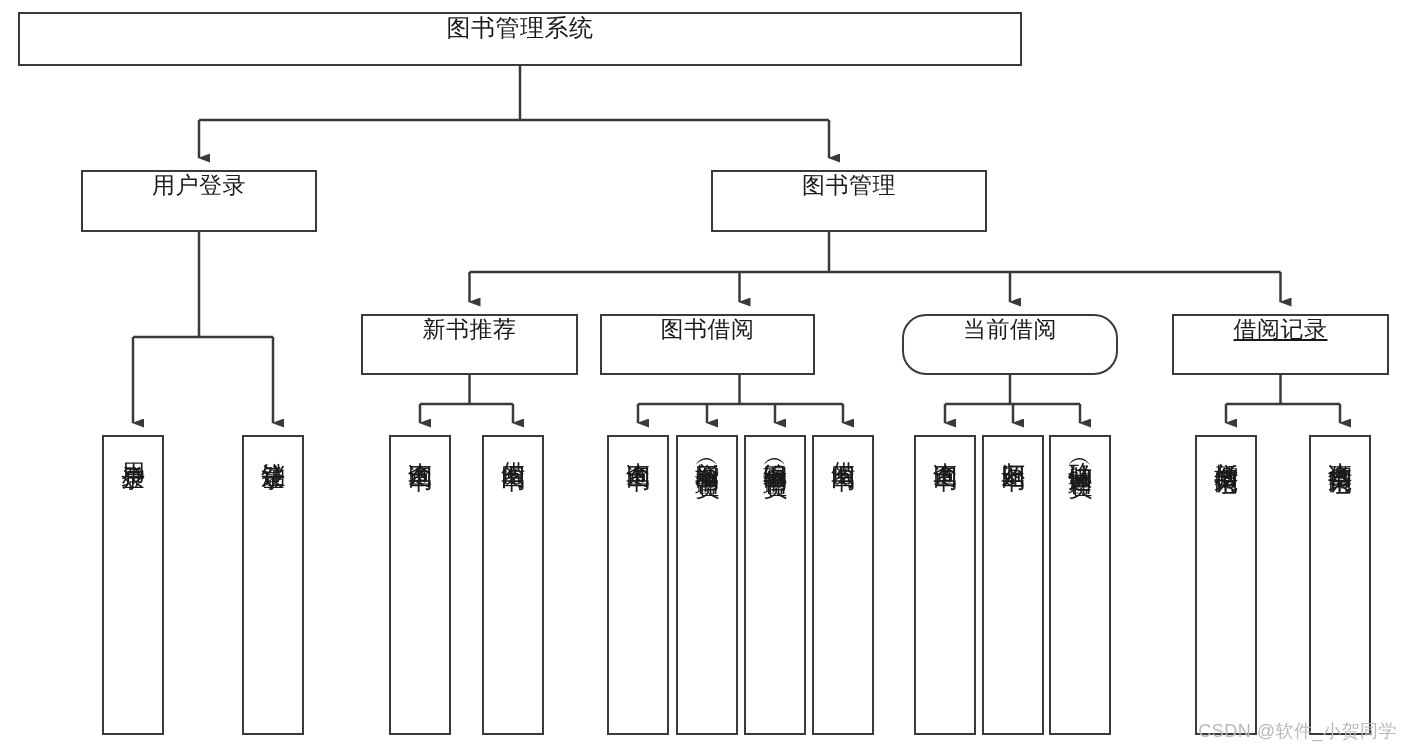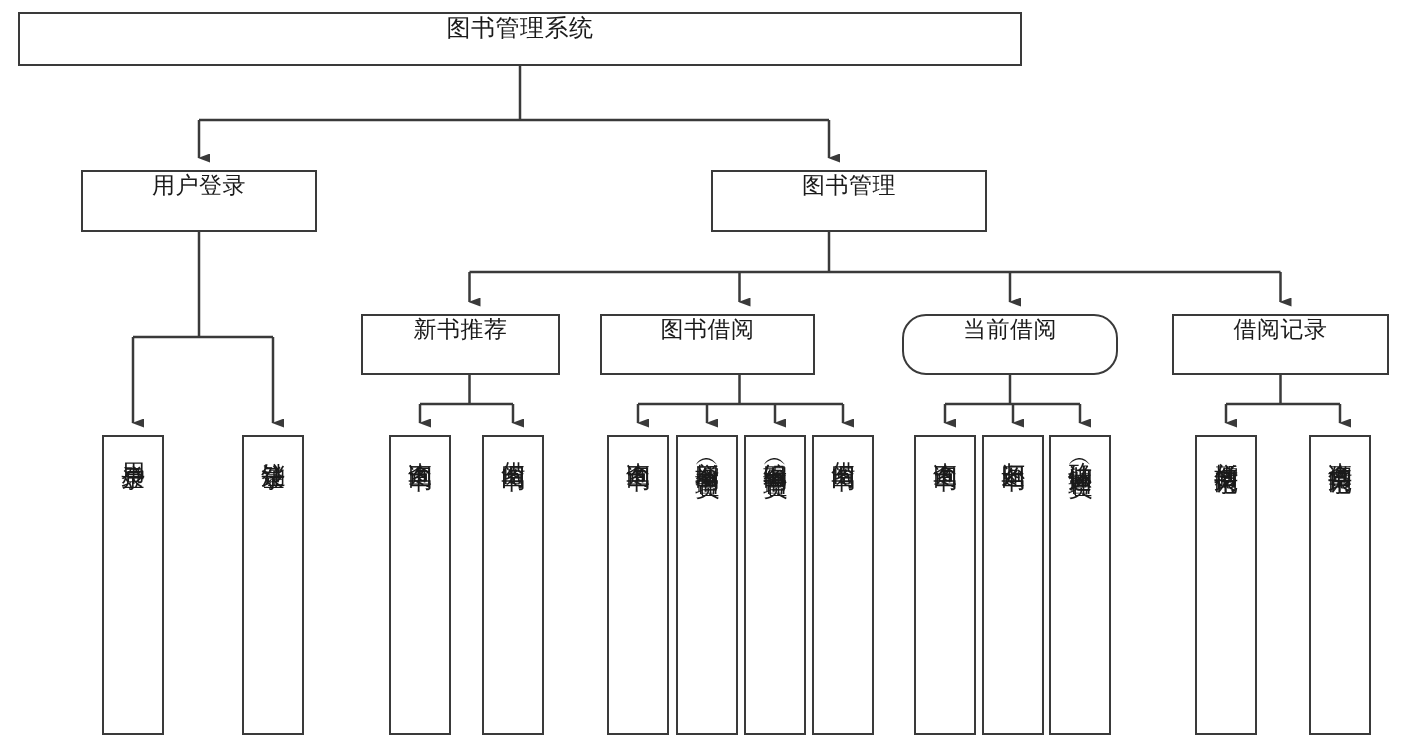--- a/index.html
+++ b/index.html
@@ -117,30 +117,30 @@
   <div id="node-layer">
       <div class="node horizontal root" style="left: 18px; top: 12px; width: 1004px; height: 54px;">
         <span class="label">图书管理系统</span>
       </div>
       <div class="node horizontal" style="left: 81px; top: 170px; width: 236px; height: 62px;">
         <span class="label">用户登录</span>
       </div>
       <div class="node horizontal" style="left: 711px; top: 170px; width: 276px; height: 62px;">
         <span class="label">图书管理</span>
       </div>
-      <div class="node horizontal" style="left: 361px; top: 314px; width: 199px; height: 61px;">
+      <div class="node horizontal" style="left: 361px; top: 314px; width: 217px; height: 61px;">
         <span class="label">新书推荐</span>
       </div>
       <div class="node horizontal" style="left: 600px; top: 314px; width: 215px; height: 61px;">
         <span class="label">图书借阅</span>
       </div>
       <div class="node horizontal" style="left: 902px; top: 314px; width: 216px; height: 61px; border-radius: 24px;">
         <span class="label">当前借阅</span>
       </div>
-      <div class="node horizontal" style="left: 1172px; top: 314px; width: 217px; height: 61px;">
+      <div class="node horizontal" style="left: 1172px; top: 314px; width: 217px; height: 61px; text-decoration: underline;">
         <span class="label">借阅记录</span>
       </div>
       <div class="node vertical" style="left: 102px; top: 435px; width: 62px; height: 300px;">
         <span class="label">用户登录</span>
       </div>
       <div class="node vertical" style="left: 242px; top: 435px; width: 62px; height: 300px;">
         <span class="label">注销登录</span>
       </div>
       <div class="node vertical" style="left: 389px; top: 435px; width: 62px; height: 300px;">
         <span class="label">查询图书</span>
@@ -169,13 +169,14 @@
       <div class="node vertical" style="left: 1049px; top: 435px; width: 62px; height: 300px;">
         <span class="label">确认归还（管理员）</span>
       </div>
       <div class="node vertical" style="left: 1195px; top: 435px; width: 62px; height: 300px;">
         <span class="label">新增借阅记录</span>
       </div>
       <div class="node vertical" style="left: 1309px; top: 435px; width: 62px; height: 300px;">
         <span class="label">查询借阅记录</span>
       </div>
     </div>
+  <div class="watermark">CSDN @软件_小贺同学</div>
 </div>
 
 </body></html>

